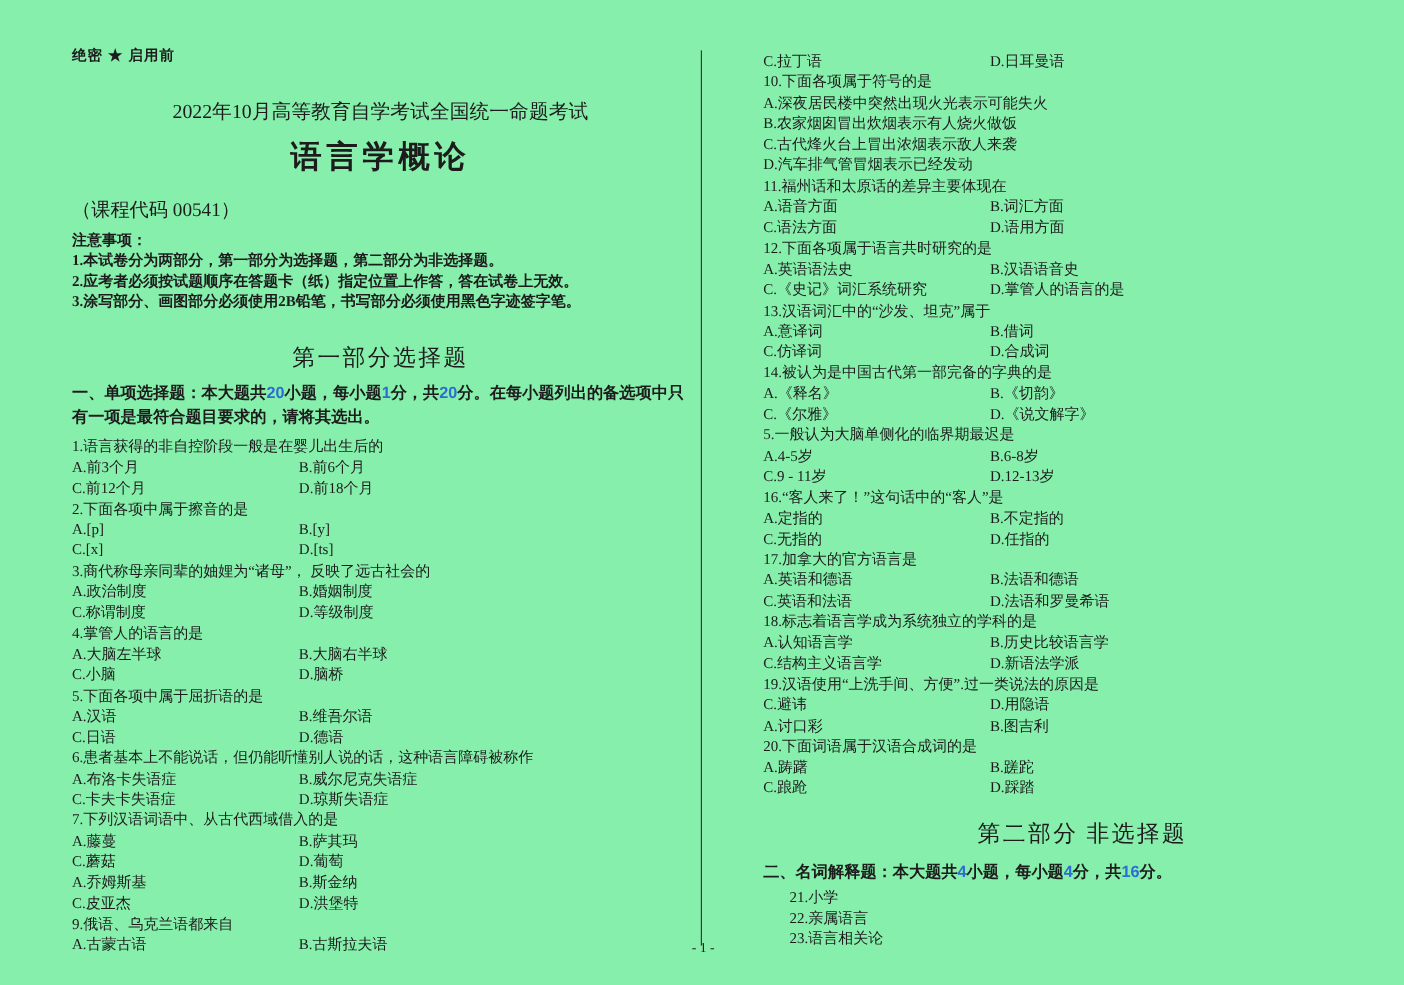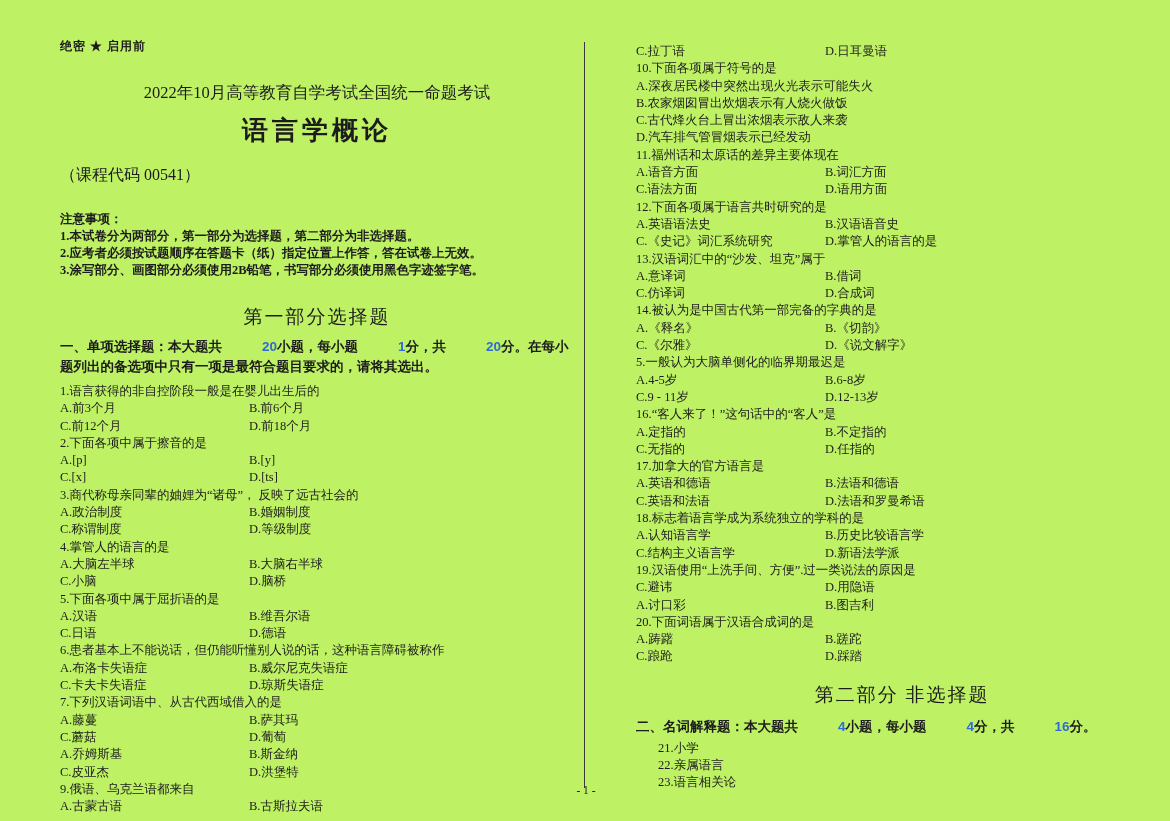--- a/index.html
+++ b/index.html
@@ -4,46 +4,46 @@
 <style>
   * { margin: 0; padding: 0; box-sizing: border-box; }
   html, body { background: #ffffff; }
   body {
     width: 1170px; height: 821px;
     font-family: "Liberation Serif", "DejaVu Serif", serif;
     color: #1c1c1c;
     position: relative;
     overflow: hidden;
   }
-  .sheet { position: absolute; inset: 0; background: #bef264; }
+  .sheet { position: absolute; inset: 0; background: #86efac; }
 
   
   .col-left  { position: absolute; left: 60px;  top: 38px; width: 514px; }
   .col-right { position: absolute; left: 636px; top: 38px; width: 532px; }
   .divider   { position: absolute; left: 584px; top: 42px; width: 1px; height: 746px; background: #3a3a3a; }
 
   
   .classification { font-size: 12px; font-weight: bold; letter-spacing: 1px; }
   .exam-session   { margin-top: 27px; text-align: center; font-size: 16.5px; }
   .title          { margin-top: 9px; text-align: center; font-size: 26px; font-weight: bold;
                     letter-spacing: 4px; font-family: "Liberation Sans", "DejaVu Sans", sans-serif; }
   .course-code    { margin-top: 17px; text-align: left; font-size: 16px; }
 
-  .notes { margin-top: 25px; font-size: 12.5px; font-weight: 600; line-height: 17px; }
+  .notes { margin-top: 6px; font-size: 12.5px; font-weight: 600; line-height: 17px; }
 
   .part-heading { text-align: center; font-size: 19px; letter-spacing: 2px; }
   .part1-heading { margin-top: 25px; }
   .part2-heading { margin-top: 16px; }
 
   .part-intro {
     margin-top: 7px;
     font-size: 13.5px; font-weight: bold; line-height: 20px;
     font-family: "Liberation Sans", "DejaVu Sans", sans-serif;
   }
-  .accent-num { color: #2e6bd4; margin-left: 40px; }
+  .accent-num { color: #2e6bd4; }
 
   
   .q-list { font-size: 12.5px; line-height: 17.3px; }
   #left-questions  { margin-top: 6px; }
   #right-questions { padding-top: 5px; }
   .q-text { white-space: nowrap; }
   .q-opt-row { display: flex; }
   .q-opt { display: inline-block; white-space: nowrap; }
   .q-opt:first-child { width: 189px; flex: 0 0 189px; }
   .q-opt-full { white-space: nowrap; }

